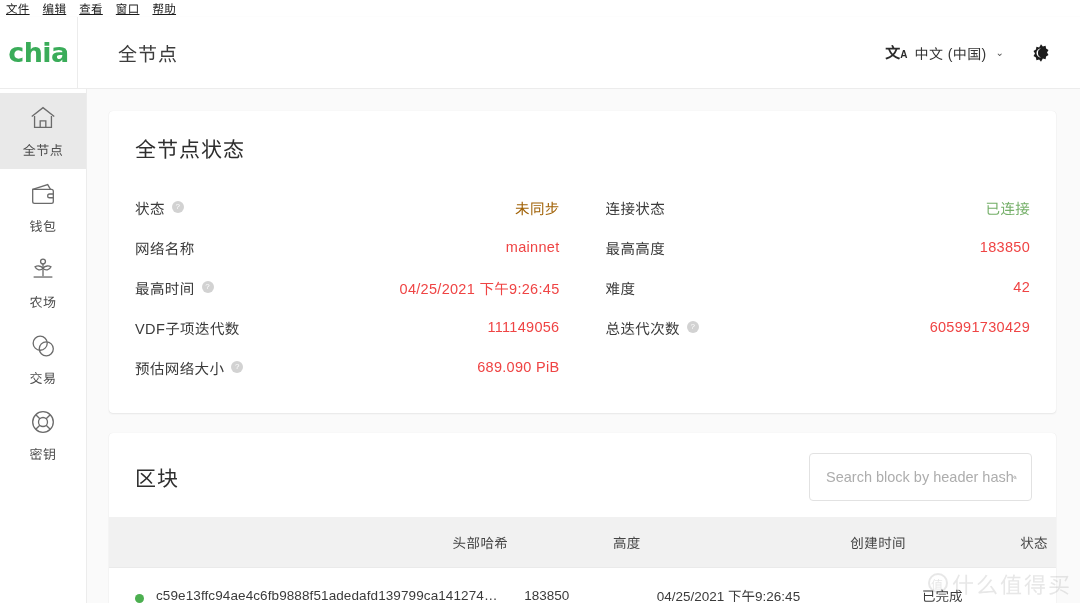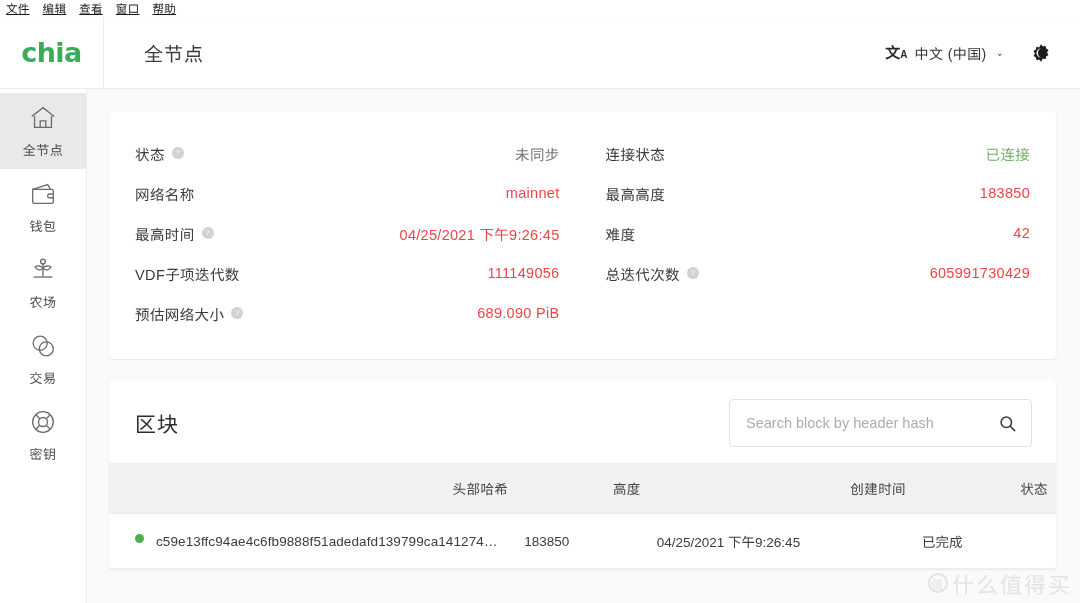--- a/index.html
+++ b/index.html
@@ -30,21 +30,21 @@
   
   .appheader {
     height: 72px;
     background: #ffffff;
     display: flex;
     align-items: center;
     border-bottom: 1px solid #ececec;
     position: relative;
   }
   .brand {
-    width: 104px;
+    width: 78px;
     height: 100%;
     display: flex;
     align-items: center;
     justify-content: center;
     border-right: 1px solid #ececec;
     flex: none;
   }
   .brand .logo {
     font-family: "DejaVu Sans", sans-serif;
     font-size: 27px;
@@ -166,21 +166,21 @@
     align-items: center;
     gap: 7px;
     letter-spacing: .4px;
   }
   .row .val {
     margin-left: auto;
     color: #ef4444;
     letter-spacing: .3px;
     font-variant-numeric: tabular-nums;
   }
-  .val.red { color: #737373; }
+  .val.red { color: #a16207; }
   .val.green { color: #76b06a; }
   .help {
     width: 12px; height: 12px;
     border-radius: 50%;
     background: #d2d2d2;
     display: inline-block;
     position: relative;
     flex: none;
   }
   .help::after {
@@ -195,21 +195,21 @@
 
   
   .blocks-card { margin-top: 20px; }
   .blocks-head {
     padding: 20px 24px 16px 26px;
     display: flex;
     align-items: center;
   }
   .search-wrap {
     margin-left: auto;
-    width: 303px;
+    width: 223px;
     height: 48px;
     border: 1px solid #e2e2e2;
     border-radius: 4px;
     display: flex;
     align-items: center;
     padding: 0 14px 0 16px;
     background: #fff;
   }
   .search-wrap input {
     flex: 1;
@@ -242,21 +242,21 @@
     padding: 17px 8px;
     font-size: 13.5px;
     color: #3b3b3b;
     border-bottom: 1px solid #eeeeee;
     white-space: nowrap;
     overflow: hidden;
     text-overflow: ellipsis;
   }
   table.blocks tbody td:first-child { padding-left: 26px; }
   tbody tr { cursor: pointer; }
-  .hash-cell { display: flex; align-items: flex-start; gap: 12px; }
+  .hash-cell { display: flex; align-items: flex-end; gap: 12px; }
   .dot {
     width: 9px; height: 9px; border-radius: 50%;
     background: #4caf50; flex: none;
   }
   .hash-text {
     overflow: hidden; text-overflow: ellipsis; white-space: nowrap;
     letter-spacing: .1px;
   }
 
   
@@ -361,20 +361,21 @@
         <circle cx="16" cy="16" r="4.8"></circle>
         <path d="M12.6 12.6L8.3 8.3M19.4 12.6l4.3-4.3M12.6 19.4l-4.3 4.3M19.4 19.4l4.3 4.3"></path>
       </svg>
       <span class="nav-label">密钥</span>
     </div>
   </nav>
 
   <main class="main page-wrap">
 
     <section class="card status-card">
+      <h2 class="card-title">全节点状态</h2>
 
       <div class="grid">
 
         <div class="row">
           <span class="lbl">
             <span>状态</span>
             <span class="help"></span>
           </span>
           <span class="val red">未同步</span>
         </div>

